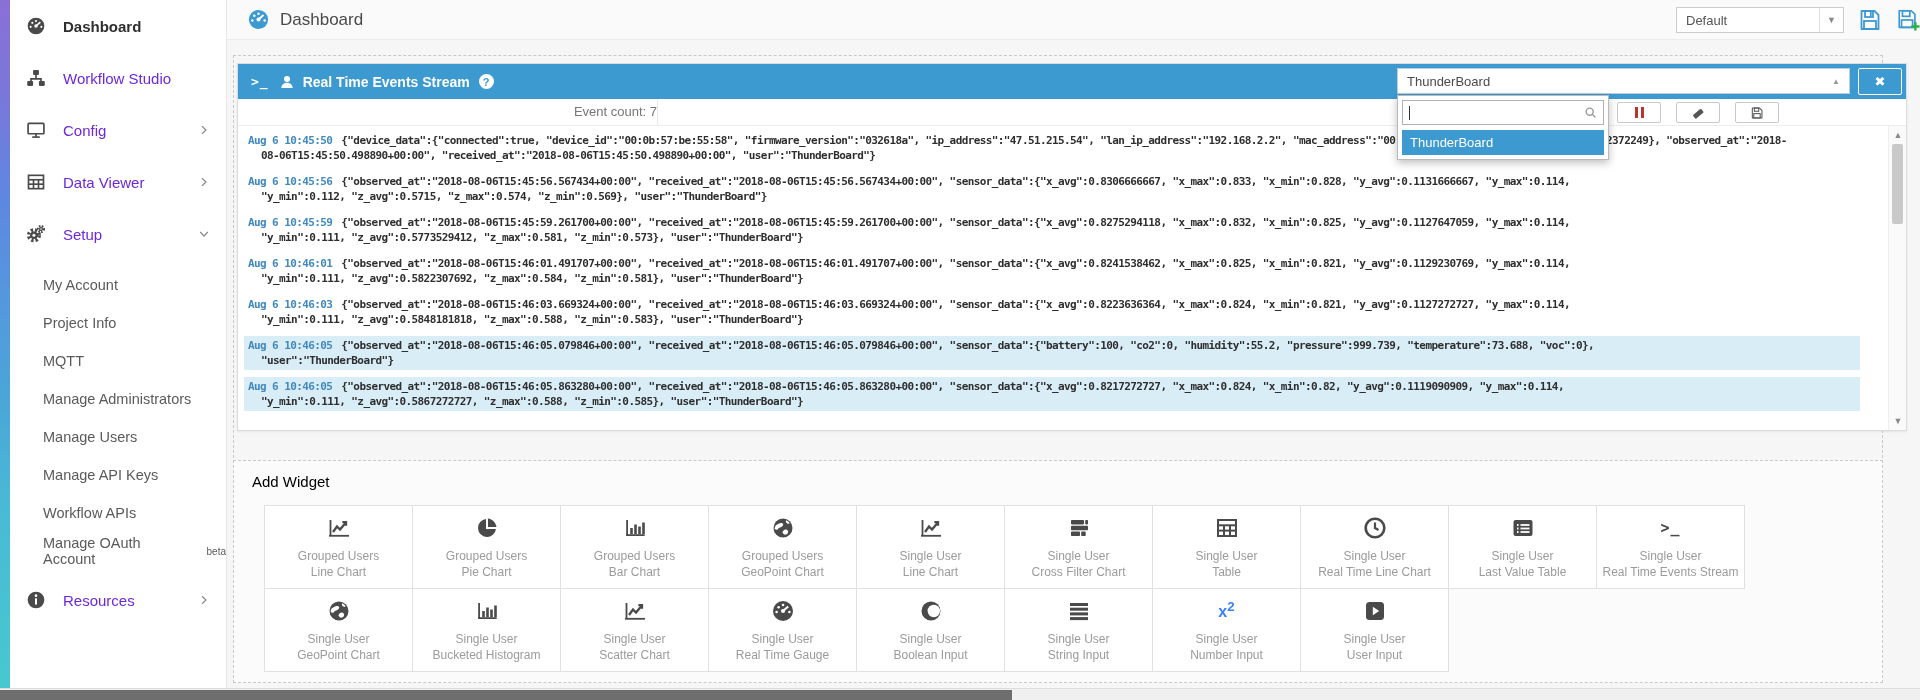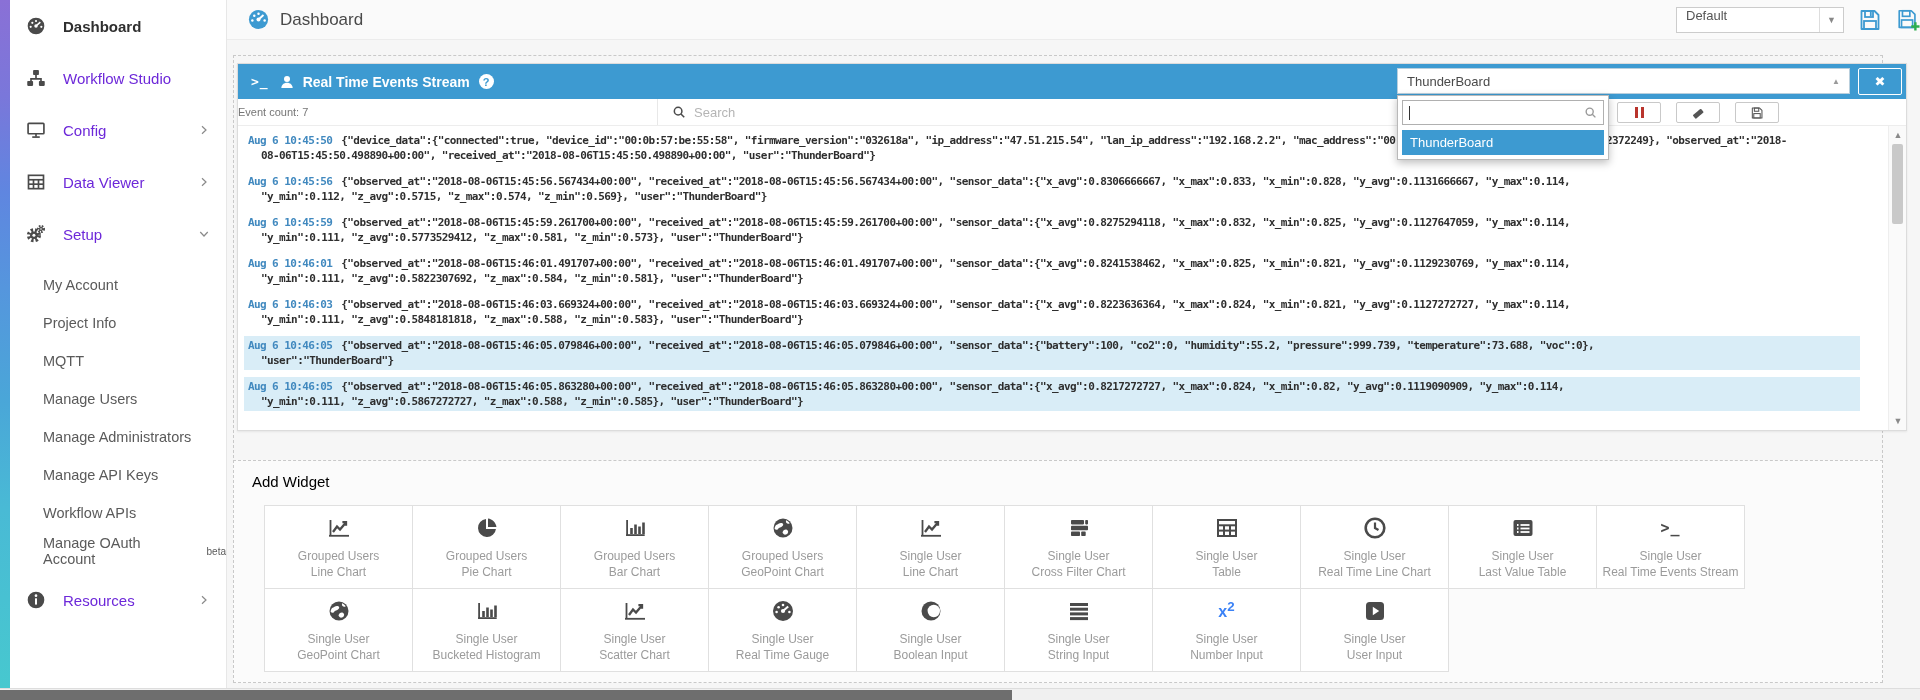--- a/index.html
+++ b/index.html
@@ -21,21 +21,21 @@
   .sub-list { padding-top:6px; padding-bottom:4px; }
   .beta { font-size:10px; vertical-align:super; margin-left:19px; color:#5a5a5a; }
 
   
   .topbar { position:absolute; left:227px; top:0; width:1693px; height:40px; background:#fafafa; border-bottom:1px solid #ececec; z-index:4; }
   .tb-title-wrap { position:absolute; left:20px; top:8px; display:flex; align-items:center; }
   .tb-gauge { width:23px; height:23px; color:#3d9ad1; margin-right:10px; }
   .tb-gauge svg { width:100%; height:100%; display:block; }
   .tb-title { font-size:17px; color:#4a4a4a; }
   .tb-right { position:absolute; right:0; top:7px; display:flex; align-items:center; }
-  .dash-select { width:168px; height:26px; background:#fff; border:1px solid #ccc; display:flex; align-items:flex-start; position:relative; cursor:pointer; }
+  .dash-select { width:168px; height:26px; background:#fff; border:1px solid #ccc; display:flex; align-items:center; position:relative; cursor:pointer; }
   .dash-select .val { padding-left:9px; font-size:13px; color:#555; flex:1; }
   .dash-select .caret-box { width:24px; height:100%; border-left:1px solid #ddd; display:flex; align-items:center; justify-content:center; color:#888; font-size:9px; }
   .tb-icon { width:24px; height:24px; margin-left:14px; color:#3d9ad1; cursor:pointer; }
   .tb-icon svg { width:100%; height:100%; display:block; }
 
   
   .main { position:absolute; left:227px; top:40px; width:1693px; height:648px; background:#f6f6f6; }
   .canvas { position:absolute; left:6px; top:15px; width:1650px; height:628px; border:1px dashed #c9c9c9; }
 
   
@@ -46,21 +46,21 @@
   .ph-person { width:16px; height:16px; margin-right:8px; color:#fff; }
   .ph-person svg { width:100%; height:100%; display:block; }
   .ph-title { font-size:14px; font-weight:bold; margin-right:9px; }
   .help-badge { width:15px; height:15px; border-radius:50%; background:#fff; color:#3d9ad1; font-size:11px; font-weight:bold; display:flex; align-items:center; justify-content:center; cursor:pointer; }
   .filter-select { position:absolute; right:56px; top:4px; width:453px; height:26px; background:#fff; border:1px solid #b9cfdd; display:flex; align-items:center; cursor:pointer; }
   .filter-select .val { flex:1; padding-left:9px; font-size:13px; color:#4a4a4a; }
   .filter-select .up-caret { width:26px; text-align:center; color:#9a9a9a; font-size:8px; }
   .close-btn { position:absolute; right:4px; top:4px; width:44px; height:27px; border:1px solid #fff; background:transparent; color:#fff; font-size:13px; display:flex; align-items:center; justify-content:center; cursor:pointer; border-radius:2px; }
 
   .panel-toolbar { height:27px; border-bottom:1px solid #ededed; display:flex; align-items:center; position:relative; background:#fff; }
-  .event-count { width:420px; text-align:left; color:#767676; font-size:11px; border-right:1px solid #e8e8e8; height:100%; line-height:26px; }
+  .event-count { width:420px; text-align:right; color:#767676; font-size:13px; border-right:1px solid #e8e8e8; height:100%; line-height:26px; }
   .toolbar-search { display:flex; align-items:center; padding-left:14px; flex:1; height:100%; }
   .search-ic { width:14px; height:14px; color:#4a4a4a; margin-right:8px; }
   .search-ic svg { width:100%; height:100%; display:block; }
   .toolbar-search input { border:none; outline:none; font-size:13px; color:#444; width:560px; background:transparent; }
   .toolbar-search input::placeholder { color:#b5b5b5; }
   .toolbar-buttons { position:absolute; right:127px; top:3px; display:flex; gap:15px; }
   .tbtn { width:44px; height:21px; border:1px solid #c9c9c9; background:#fff; border-radius:2px; display:flex; align-items:center; justify-content:center; cursor:pointer; color:#555; }
   .tbtn svg { width:14px; height:14px; display:block; }
   .pause-bars { display:flex; gap:3px; }
   .pause-bars i { display:block; width:3px; height:11px; background:#b9342c; }
@@ -186,24 +186,24 @@
         <div class="sub-item">
           <span>My Account</span>
         </div>
         <div class="sub-item">
           <span>Project Info</span>
         </div>
         <div class="sub-item">
           <span>MQTT</span>
         </div>
         <div class="sub-item">
+          <span>Manage Administrators</span>
+        </div>
+        <div class="sub-item">
           <span>Manage Users</span>
-        </div>
-        <div class="sub-item">
-          <span>Manage Administrators</span>
         </div>
         <div class="sub-item">
           <span>Manage API Keys</span>
         </div>
         <div class="sub-item">
           <span>Workflow APIs</span>
         </div>
         <div class="sub-item">
           <span>Manage OAuth Account</span>
           <span class="beta">beta</span>
@@ -282,29 +282,20 @@
       <span class="help-badge">?</span>
       <div class="filter-select">
         <span class="val">ThunderBoard</span>
         <span class="up-caret">▲</span>
       </div>
       <div class="close-btn">✖</div>
     </div>
 
     <div class="panel-toolbar">
       <div class="event-count">Event count: 7</div>
-      <div class="toolbar-search">
-        <span class="search-ic">
-            <svg viewBox="0 0 24 24" fill="none" stroke="currentColor" stroke-width="2.6">
-              <circle cx="10.5" cy="10.5" r="6.5"></circle>
-              <line x1="15.3" y1="15.3" x2="21" y2="21"></line>
-            </svg>
-          </span>
-        <input type="text" placeholder="Search" style="">
-      </div>
       <div class="toolbar-buttons">
         <div class="tbtn">
             <span class="pause-bars">
               <i></i>
               <i></i>
             </span>
           </div>
         <div class="tbtn">
             <span>
               <svg viewBox="0 0 24 24">

